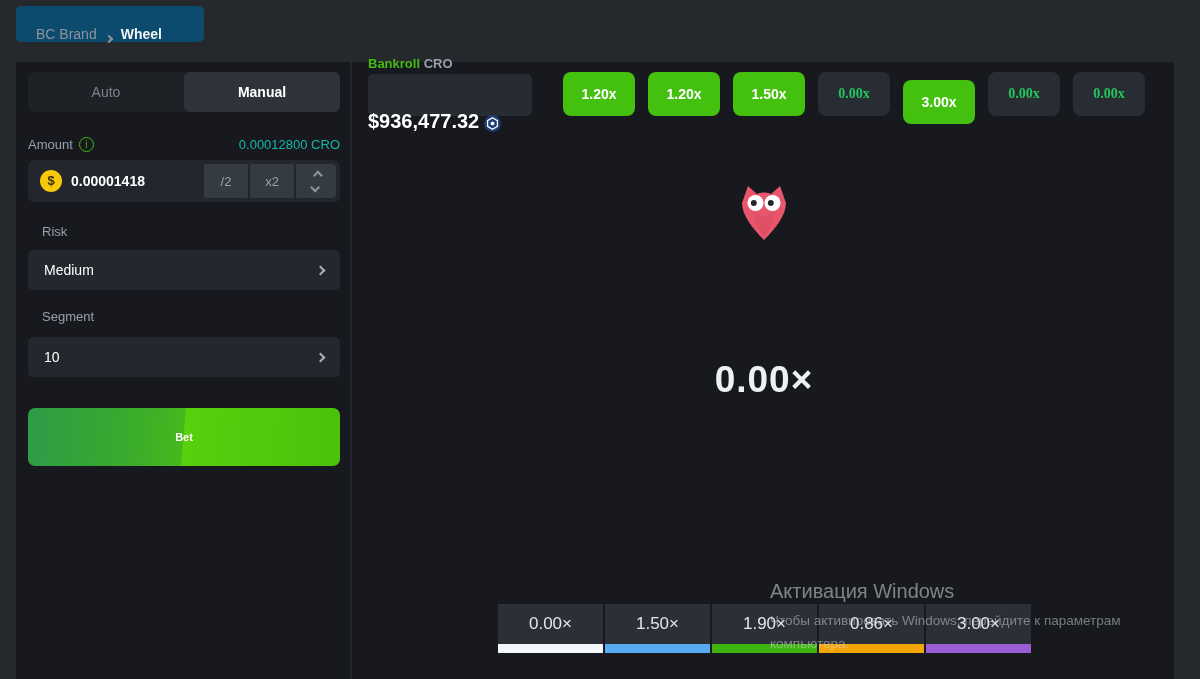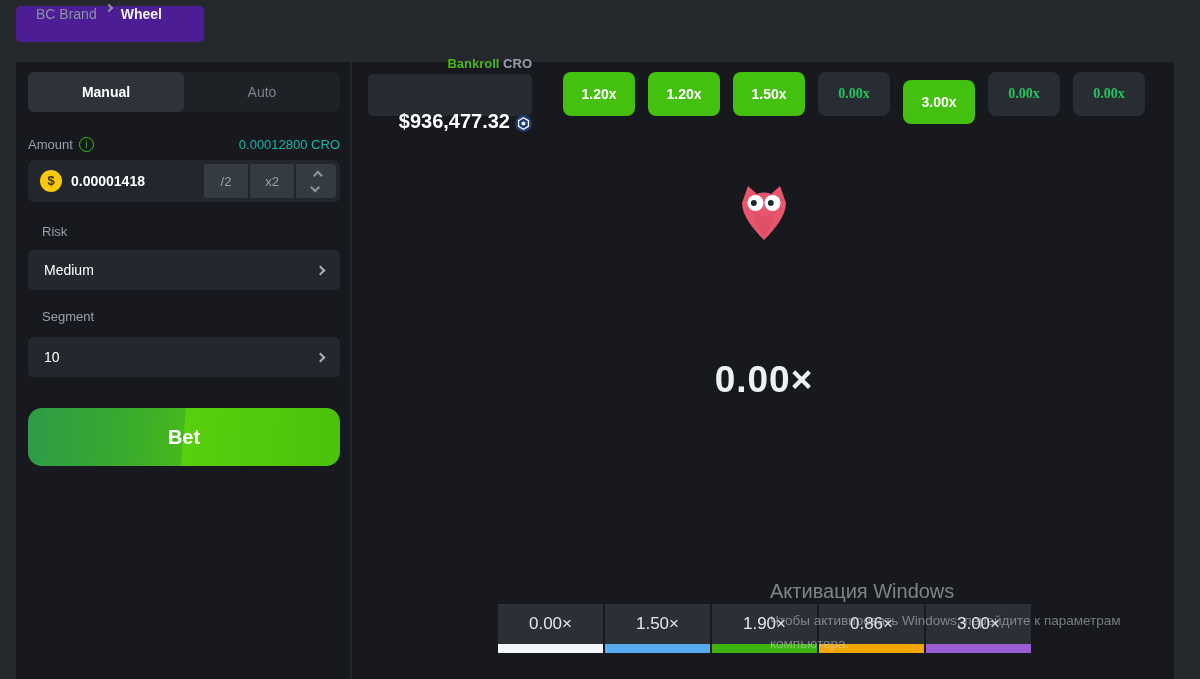--- a/index.html
+++ b/index.html
@@ -2,21 +2,21 @@
 <html><head>
 <meta charset="utf-8">
 <style>
   * { margin:0; padding:0; box-sizing:border-box; }
   html,body { background:#25282d; }
   .page { position:relative; width:1200px; height:679px; background:#25282d;
           font-family:"Liberation Sans", sans-serif; overflow:hidden; color:#fff; }
 
   
   .breadcrumb { position:absolute; left:16px; top:6px; width:188px; height:36px;
-    background:#4c1d95; border-radius:5px; display:flex; align-items:flex-start;
+    background:#0c4a6e; border-radius:5px; display:flex; align-items:flex-end;
     padding-left:20px; gap:9px; font-size:14px; }
   .bc-brand { color:#8b949e; cursor:pointer; }
   .bc-sep { width:6px; height:6px; border-style:solid; border-color:#8b949e;
     border-width:2px 2px 0 0; transform:rotate(45deg); display:inline-block; margin-top:-1px;}
   .bc-page { color:#f2f5f7; font-weight:600; }
 
   
   .panel { position:absolute; left:16px; top:62px; width:1158px; height:617px;
     background:#17191e; }
   .sidebar { position:absolute; left:0; top:0; width:336px; height:617px;
@@ -59,30 +59,30 @@
   
   .sec-label { position:absolute; left:26px; width:200px; font-size:13px; color:#98a2ac; }
   .select { position:absolute; left:12px; width:312px; height:40px; background:#24282e;
     border-radius:5px; display:flex; align-items:center; padding:0 16px;
     font-size:14px; font-weight:400; color:#fff; cursor:pointer; }
   .select .chevr { margin-left:auto; width:7px; height:7px; border-style:solid;
     border-color:#a5aeb7; border-width:2px 2px 0 0; transform:rotate(45deg); }
 
   
   .bet { position:absolute; left:12px; top:346px; width:312px; height:58px; border:none;
-    border-radius:14px; cursor:pointer; color:#fff; font-weight:700; font-size:20px;
+    border-radius:7px; cursor:pointer; color:#fff; font-weight:700; font-size:11px;
     font-family:inherit;
     background:linear-gradient(95deg,#2e9b48 0%,#39a92e 30%,#46b81d 49.6%,#58d00d 50%,#4ac20b 100%); }
 
   
   .game { position:absolute; left:338px; top:0; width:820px; height:617px; }
 
   .bankroll { position:absolute; left:14px; top:12px; width:164px; height:42px;
     background:#272b32; border-radius:5px; display:flex; flex-direction:column;
-    align-items:flex-end; justify-content:center; line-height:1.25;gap:36px; }
+    align-items:flex-start; justify-content:center; line-height:1.25;gap:36px; }
   .br-l1 { font-size:13px; font-weight:700; }
   .br-title { color:#44bc11; }
   .br-cur { color:#97a1aa; }
   .br-l2 { font-size:20px; font-weight:700; color:#fff; display:flex; align-items:center; gap:5px; }
   .cro-icon { width:17px; height:17px; display:inline-block; }
 
   .history { position:absolute; left:209px; top:10px; display:flex; gap:13px; }
   .hbtn { width:72px; height:44px; border:none; border-radius:8px; font-family:inherit;
     font-size:14px; font-weight:700; cursor:pointer; color:#fff; }
   .hbtn.lose { color:#22c55e;font-family:Liberation Serif, serif; }
@@ -111,22 +111,22 @@
   <div class="breadcrumb">
     <span class="bc-brand">BC Brand</span>
     <span class="bc-sep"></span>
     <span class="bc-page">Wheel</span>
   </div>
 
   <div class="panel">
 
     <aside class="sidebar">
       <div class="tabs">
+        <div class="tab">Auto</div>
         <div class="tab active">Manual</div>
-        <div class="tab">Auto</div>
       </div>
 
       <div class="amount-row">
         <span class="lbl">Amount</span>
         <span class="info">i</span>
         <span class="amount-max">0.00012800 CRO</span>
       </div>
 
       <div class="amount-input">
         <span class="coin">$</span>

